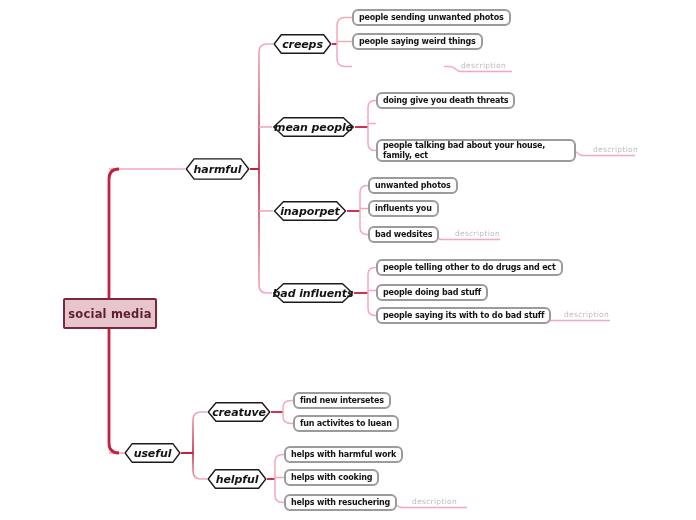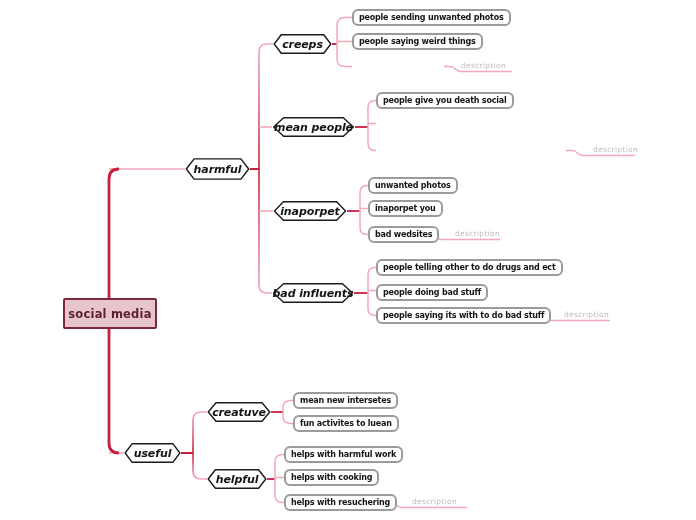--- a/index.html
+++ b/index.html
@@ -143,31 +143,33 @@
   <div class="hex" style="left:207px;top:469px;width:60px;height:20px;">
     <svg viewBox="0 0 100 100" preserveAspectRatio="none">
         <polygon points="14,4 86,4 98,50 86,96 14,96 2,50" fill="#ffffff" stroke="#1a1a1a" stroke-width="1.4" stroke-linejoin="round" vector-effect="non-scaling-stroke"></polygon>
       </svg>
     <span>helpful</span>
   </div>
 
   <div class="leaf" style="left:352px;top:9px;">people sending unwanted photos</div>
   <div class="leaf" style="left:352px;top:33px;">people saying weird things</div>
 
-  <div class="leaf" style="left:376px;top:92px;">people give you death social</div>
+  <div class="leaf" style="left:376px;top:92px;">doing give you death threats</div>
+  <div class="leaf multiline" style="left:376px;top:139px;">people talking bad about your house,
+family, ect</div>
 
   <div class="leaf" style="left:368px;top:177px;">unwanted photos</div>
-  <div class="leaf" style="left:368px;top:200px;">inaporpet you</div>
+  <div class="leaf" style="left:368px;top:200px;">influents you</div>
   <div class="leaf" style="left:368px;top:226px;text-align:right;">bad wedsites</div>
 
   <div class="leaf" style="left:376px;top:259px;">people telling other to do drugs and ect</div>
   <div class="leaf" style="left:376px;top:284px;text-align:center;">people doing bad stuff</div>
   <div class="leaf" style="left:376px;top:307px;">people saying its with to do bad stuff</div>
 
-  <div class="leaf" style="left:293px;top:392px;">mean new intersetes</div>
+  <div class="leaf" style="left:293px;top:392px;">find new intersetes</div>
   <div class="leaf" style="left:293px;top:415px;">fun activites to luean</div>
 
   <div class="leaf" style="left:284px;top:446px;">helps with harmful work</div>
   <div class="leaf" style="left:284px;top:469px;">helps with cooking</div>
   <div class="leaf" style="left:284px;top:494px;">helps with resuchering</div>
 
   <div class="note" style="left:461px;top:61px;">description</div>
   <div class="note" style="left:593px;top:145px;">description</div>
   <div class="note" style="left:455px;top:229px;">description</div>
   <div class="note" style="left:564px;top:310px;">description</div>

